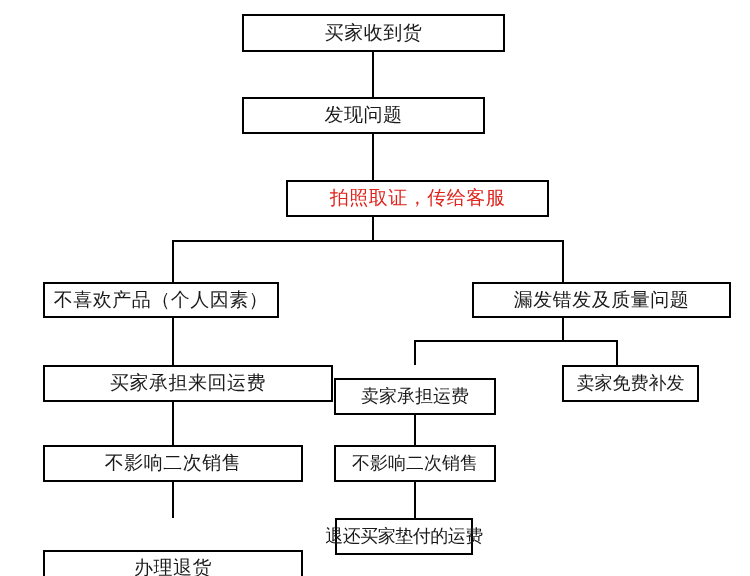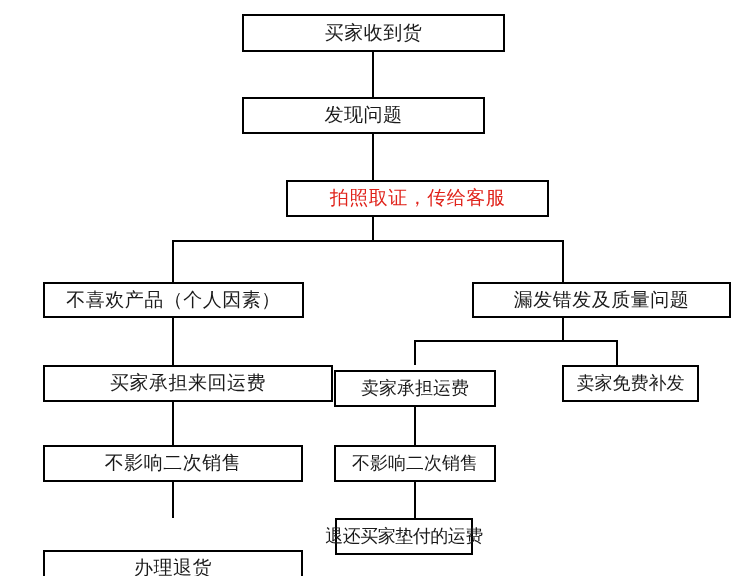--- a/index.html
+++ b/index.html
@@ -94,33 +94,33 @@
   </div>
 
   <div class="node" style="left:242px; top:97px; width:243px; height:37px;">
     <span class="node-label">发现问题</span>
   </div>
 
   <div class="node accent" style="left:242px; top:180px; width:263px; height:37px;margin-left:44px;">
     <span class="node-label">拍照取证，传给客服</span>
   </div>
 
-  <div class="node" style="left:43px; top:282px; width:261px; height:36px;">
+  <div class="node" style="left:43px; top:282px; width:236px; height:36px;">
     <span class="node-label">不喜欢产品（个人因素）</span>
   </div>
 
   <div class="node" style="left:432px; top:282px; width:259px; height:36px;margin-left:40px;">
     <span class="node-label">漏发错发及质量问题</span>
   </div>
 
   <div class="node" style="left:43px; top:365px; width:290px; height:37px;">
     <span class="node-label">买家承担来回运费</span>
   </div>
 
-  <div class="node tight" style="left:334px; top:370px; width:162px; height:37px;">
+  <div class="node tight" style="left:334px; top:378px; width:162px; height:37px;">
     <span class="node-label">卖家承担运费</span>
   </div>
 
   <div class="node tight" style="left:562px; top:365px; width:137px; height:37px;">
     <span class="node-label">卖家免费补发</span>
   </div>
 
   <div class="node" style="left:43px; top:445px; width:260px; height:37px;">
     <span class="node-label">不影响二次销售</span>
   </div>

